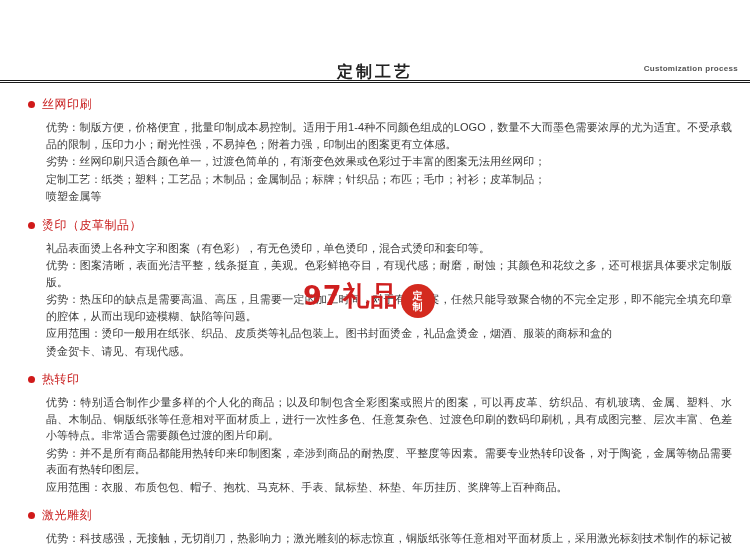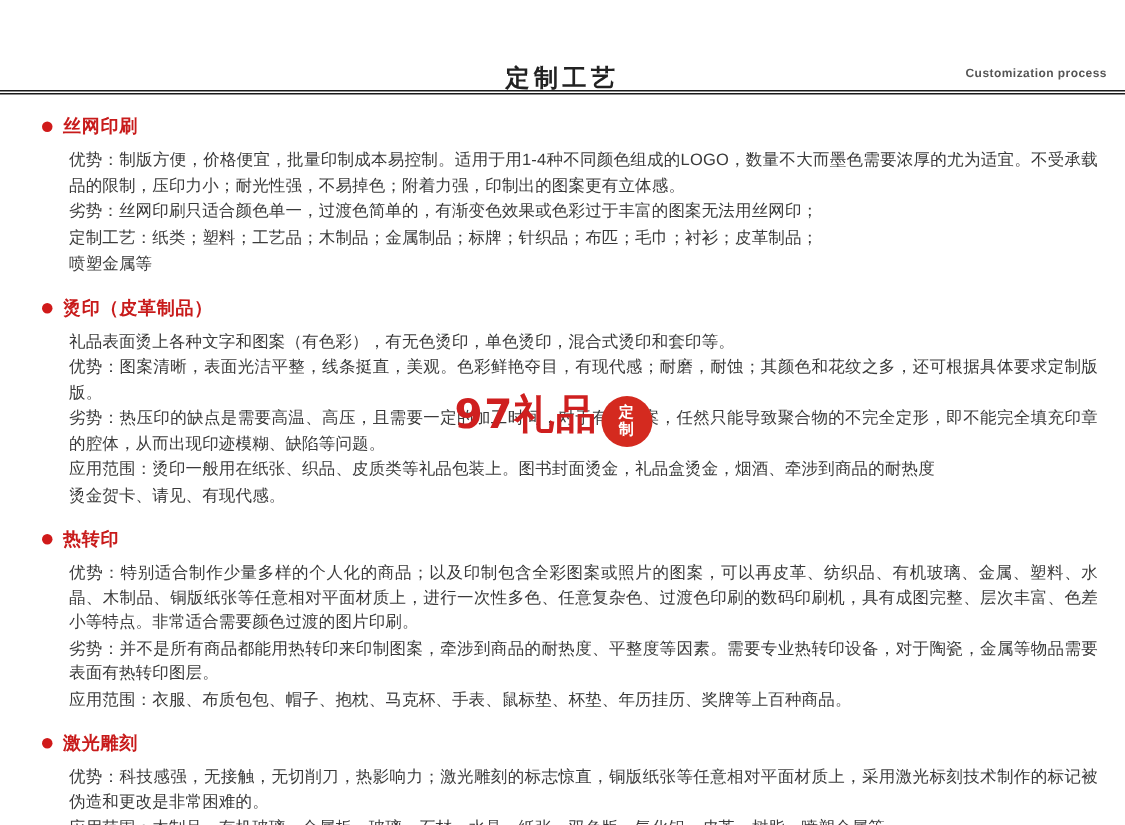--- a/index.html
+++ b/index.html
@@ -22,20 +22,21 @@
     height: 550px;
     box-sizing: border-box;
   }
 
   
   .header {
     position: relative;
     padding-top: 42px;
     height: 62px;
     box-sizing: border-box;
+    margin-top: 20px;
   }
   .header-title {
     text-align: center;
     font-size: 16px;
     font-weight: bold;
     letter-spacing: 3px;
     color: #222222;
   }
   .header-sub {
     position: absolute;
@@ -75,21 +76,21 @@
     width: 7px;
     height: 7px;
     border-radius: 50%;
     background: #d01a1a;
     margin-right: 7px;
     margin-left: 10px;
     flex: 0 0 auto;
   }
   .section-title {
     font-size: 12px;
-    font-weight: bold;
+    font-weight: normal;
     color: #c81b1b;
     letter-spacing: 0.5px;
   }
 
   .para {
     font-size: 11px;
     line-height: 16.5px;
     color: #3a3a3a;
     margin: 0 0 1px 0;
     padding-left: 28px;
@@ -156,21 +157,21 @@
     </div>
 
     <div class="section">
       <div class="section-head">
         <span class="bullet"></span>
         <span class="section-title">烫印（皮革制品）</span>
       </div>
       <p class="para">礼品表面烫上各种文字和图案（有色彩），有无色烫印，单色烫印，混合式烫印和套印等。</p>
       <p class="para">优势：图案清晰，表面光洁平整，线条挺直，美观。色彩鲜艳夺目，有现代感；耐磨，耐蚀；其颜色和花纹之多，还可根据具体要求定制版版。</p>
       <p class="para">劣势：热压印的缺点是需要高温、高压，且需要一定的加工时间，对于有的图案，任然只能导致聚合物的不完全定形，即不能完全填充印章的腔体，从而出现印迹模糊、缺陷等问题。</p>
-      <p class="para">应用范围：烫印一般用在纸张、织品、皮质类等礼品包装上。图书封面烫金，礼品盒烫金，烟酒、牵涉到商品的耐热度</p>
+      <p class="para">应用范围：烫印一般用在纸张、织品、皮质类等礼品包装上。图书封面烫金，礼品盒烫金，烟酒、服装的商标和盒的</p>
       <p class="para">烫金贺卡、请见、有现代感。</p>
     </div>
 
     <div class="section">
       <div class="section-head">
         <span class="bullet"></span>
         <span class="section-title">热转印</span>
       </div>
       <p class="para">优势：特别适合制作少量多样的个人化的商品；以及印制包含全彩图案或照片的图案，可以再皮革、纺织品、有机玻璃、金属、塑料、水晶、木制品、铜版纸张等任意相对平面材质上，进行一次性多色、任意复杂色、过渡色印刷的数码印刷机，具有成图完整、层次丰富、色差小等特点。非常适合需要颜色过渡的图片印刷。</p>
       <p class="para">劣势：并不是所有商品都能用热转印来印制图案，牵涉到商品的耐热度、平整度等因素。需要专业热转印设备，对于陶瓷，金属等物品需要表面有热转印图层。</p>

